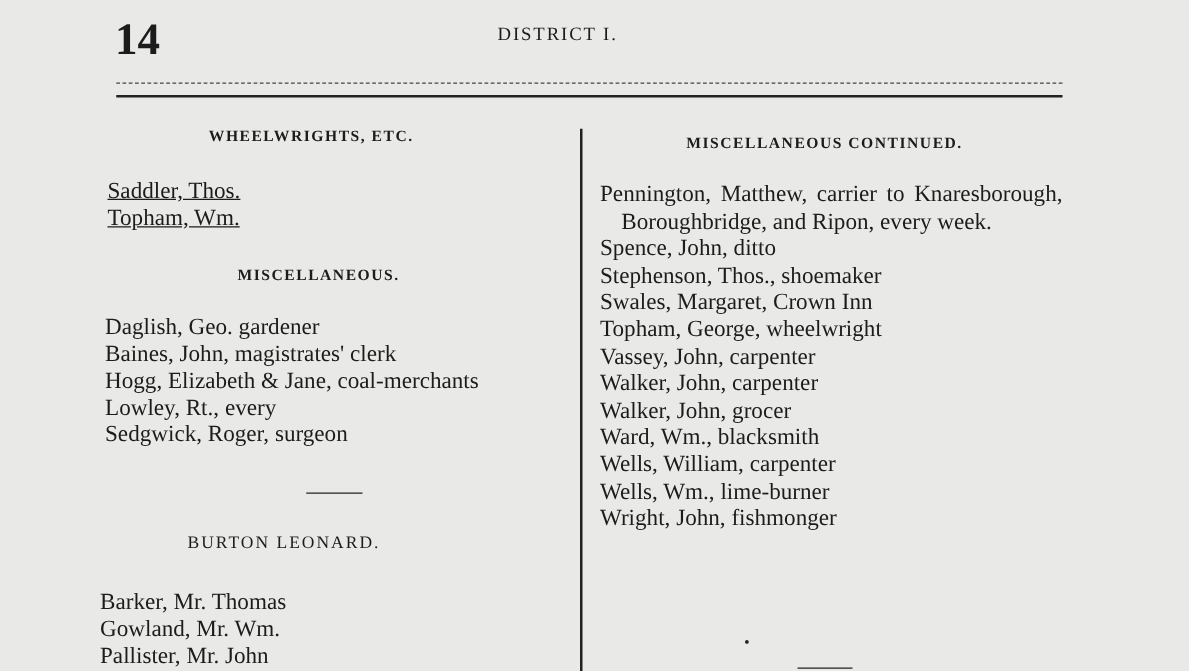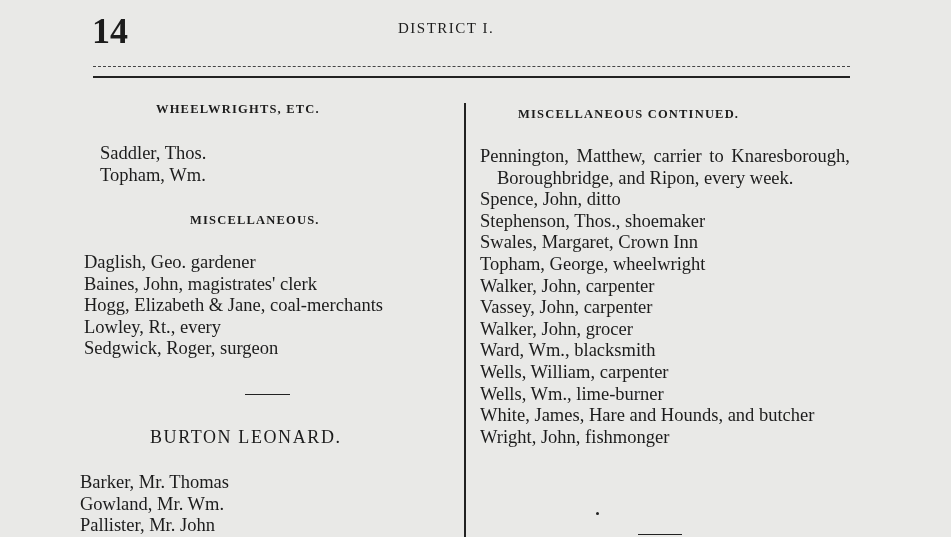--- a/index.html
+++ b/index.html
@@ -35,21 +35,21 @@
       position: absolute; left: 464px; top: 103px; width: 0; height: 434px;
       border-left: 2px solid #222;
     }
     .section-heading {
       position: absolute; font-size: 12.5px; letter-spacing: 1.2px;
       font-family: "Liberation Serif", serif;
       font-weight: bold;
       white-space: nowrap;
     }
     .place-heading {
-      position: absolute; font-size: 18px; letter-spacing: 1.6px;
+      position: absolute; font-size: 14px; letter-spacing: 1.6px;
       font-family: "Liberation Serif", serif;
       white-space: nowrap;
     }
     .entries {
       position: absolute; margin: 0; padding: 0; list-style: none;
       font-family: "Liberation Serif", serif;
       font-size: 18.5px; line-height: 21.6px;
     }
     .entries li {
       white-space: nowrap;
@@ -69,22 +69,22 @@
 <body>
 
 <div class="page-number">14</div>
 <div class="running-title">DISTRICT I.</div>
 
 <div class="rule-thin"></div>
 <div class="rule-thick"></div>
 <div class="col-divider"></div>
 
 <div>
-  <div class="section-heading" style="left:156px; top:102px;text-align:right;">WHEELWRIGHTS, ETC.</div>
-  <ul class="entries" style="left:100px; top:143px;">
+  <div class="section-heading" style="left:167px; top:102px;text-align:right;">WHEELWRIGHTS, ETC.</div>
+  <ul class="entries" style="left:86px; top:143px;text-decoration:underline;">
     <li>Saddler, Thos.</li>
     <li>Topham, Wm.</li>
   </ul>
 
   <div class="section-heading" style="left:190px; top:213px;">MISCELLANEOUS.</div>
   <ul class="entries" style="left:84px; top:252px;">
     <li>Daglish, Geo. gardener</li>
     <li>Baines, John, magistrates' clerk</li>
     <li>Hogg, Elizabeth &amp; Jane, coal-merchants</li>
     <li>Lowley, Rt., every</li>
@@ -95,31 +95,30 @@
 
   <div class="place-heading" style="left:150px; top:427px;">BURTON LEONARD.</div>
   <ul class="entries" style="left:80px; top:472px;">
     <li>Barker, Mr. Thomas</li>
     <li>Gowland, Mr. Wm.</li>
     <li>Pallister, Mr. John</li>
   </ul>
 </div>
 
 <div>
-  <div class="section-heading" style="left:518px; top:107px;">MISCELLANEOUS CONTINUED.</div>
+  <div class="section-heading" style="left:549px; top:107px;">MISCELLANEOUS CONTINUED.</div>
   <ul class="entries" style="left:480px; top:146px; width:370px;">
     <li class="wrap" style="text-align:justify;">Pennington, Matthew, carrier to Knaresborough, Boroughbridge, and Ripon, every week.</li>
     <li>Spence, John, ditto</li>
     <li>Stephenson, Thos., shoemaker</li>
     <li>Swales, Margaret, Crown Inn</li>
     <li>Topham, George, wheelwright</li>
+    <li>Vassey, John, carpenter</li>
     <li>Walker, John, carpenter</li>
-    <li>Vassey, John, carpenter</li>
     <li>Walker, John, grocer</li>
     <li>Ward, Wm., blacksmith</li>
     <li>Wells, William, carpenter</li>
     <li>Wells, Wm., lime-burner</li>
-    <li class="wrap">White, James, Hare and Hounds, and butcher</li>
     <li>Wright, John, fishmonger</li>
   </ul>
   <div class="dot" style="left:596px; top:512px;"></div>
   <div class="short-rule" style="left:638px; top:534px; width:44px;"></div>
 </div>
 
 </body></html>

